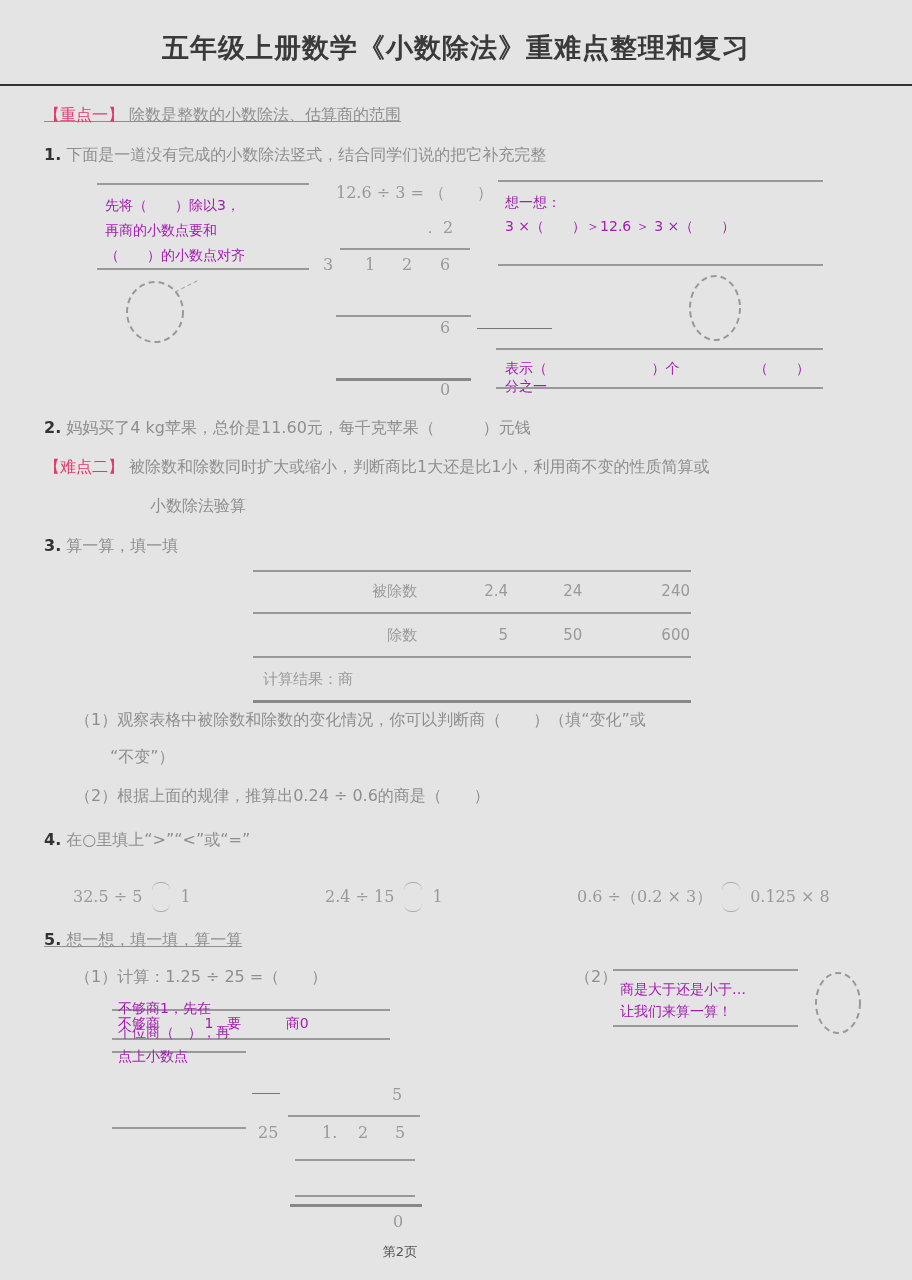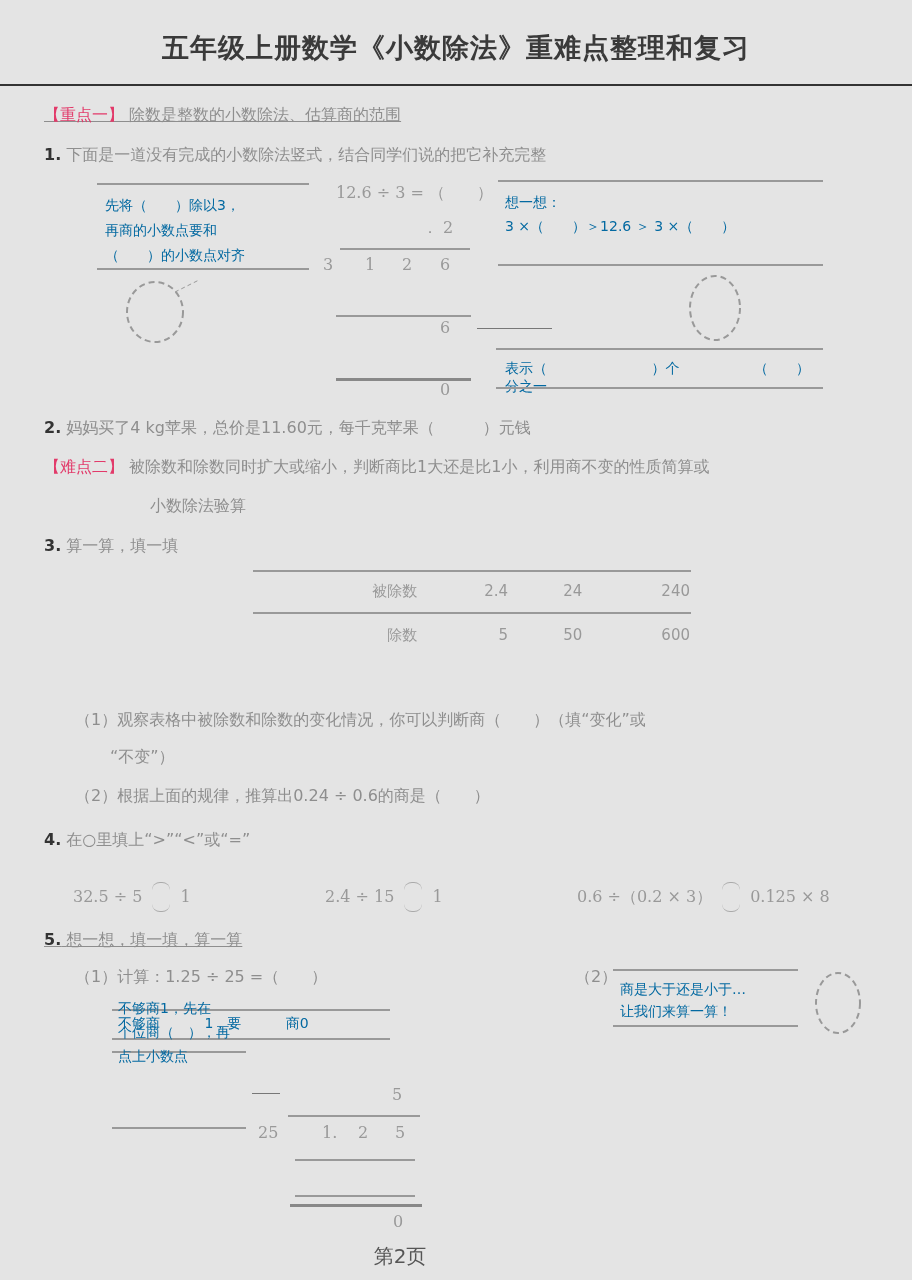--- a/index.html
+++ b/index.html
@@ -7,21 +7,21 @@
        font-family:"DejaVu Sans",sans-serif;color:#8a8a8a;}
   .abs{position:absolute;}
   .title{top:30px;left:0;width:912px;text-align:center;font-family:"DejaVu Serif",serif;
          font-size:27px;color:#3a3a3a;font-weight:bold;letter-spacing:1px;}
   .title-rule{top:84px;left:0;width:912px;height:2px;background:#333;}
   .line{font-size:16px;color:#8e8e8e;white-space:nowrap;}
   .num{color:#333;font-weight:bold;}
   .hl{color:#e23a6a;}
   .hr{position:absolute;height:2px;background:#999;}
   .hr.thick{height:3px;background:#888;}
-  .small{font-size:14px;color:#0369a1;}
+  .small{font-size:14px;color:#a21caf;}
   .mono{font-family:"DejaVu Serif",serif;font-size:16px;color:#999;}
   table.t3{position:absolute;left:253px;top:570px;width:438px;border-collapse:collapse;font-size:15px;color:#999;}
   table.t3 td{text-align:right;height:40px;}
   .arrow{position:absolute;height:1px;background:#777;}
   .circle-blank{display:inline-block;width:18px;height:28px;border-top:1px solid #aaa;border-bottom:1px solid #aaa;border-radius:8px;vertical-align:middle;margin:0 10px;}
   .figure{position:absolute;color:#999;font-size:12px;}
 </style>
 </head>
 <body>
 
@@ -107,20 +107,23 @@
     <td>2.4</td>
     <td>24</td>
     <td>240</td>
   </tr>
   <tr style="border-top:2px solid #999;">
     <td>除数</td>
     <td>5</td>
     <td>50</td>
     <td>600</td>
   </tr>
+  <tr style="border-top:2px solid #999;border-bottom:3px solid #888;">
+    <td colspan="4" style="text-align:left;padding-left:10px;">计算结果：商</td>
+  </tr>
 </tbody>
   </table>
 <div class="abs line" style="left:75px;top:710px;">（1）观察表格中被除数和除数的变化情况，你可以判断商（　　）（填“变化”或</div>
 <div class="abs line" style="left:110px;top:747px;">“不变”）</div>
 <div class="abs line" style="left:75px;top:786px;">（2）根据上面的规律，推算出0.24 ÷ 0.6的商是（　　）</div>
 
 <div class="abs line" style="left:44px;top:830px;">
   <span class="num">4.</span>
   <span>在○里填上“&gt;”“&lt;”或“=”</span>
 </div>
@@ -171,13 +174,13 @@
   <div>商是大于还是小于…</div>
   <div>让我们来算一算！</div>
 </div>
 <div class="hr" style="left:613px;top:1025px;width:185px;"></div>
 <div class="figure" style="left:808px;top:965px;width:60px;height:80px;">
   <svg width="60" height="80">
       <ellipse cx="30" cy="38" rx="22" ry="30" fill="none" stroke="#999" stroke-dasharray="6 4" stroke-width="2"></ellipse>
     </svg>
 </div>
 
-<div class="abs" style="left:0;top:1243px;width:800px;text-align:center;font-size:20px;color:#555;">第2页</div>
+<div class="abs" style="left:0;top:1243px;width:800px;text-align:center;font-size:13px;color:#555;">第2页</div>
 
 </body></html>

